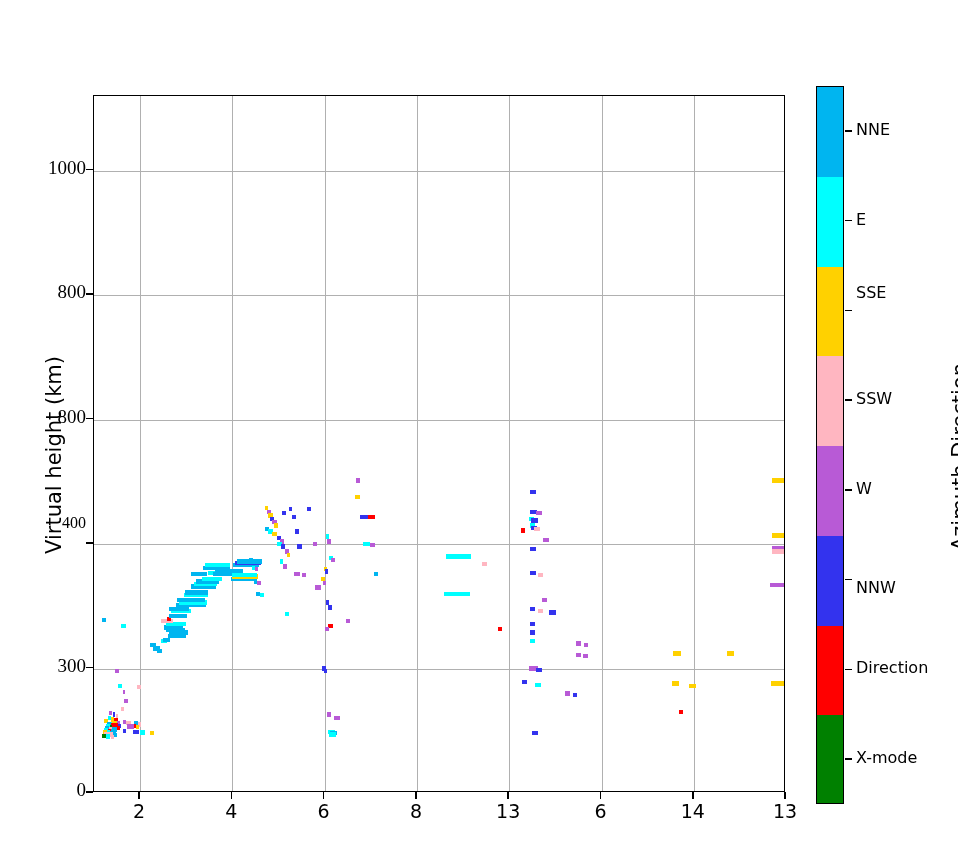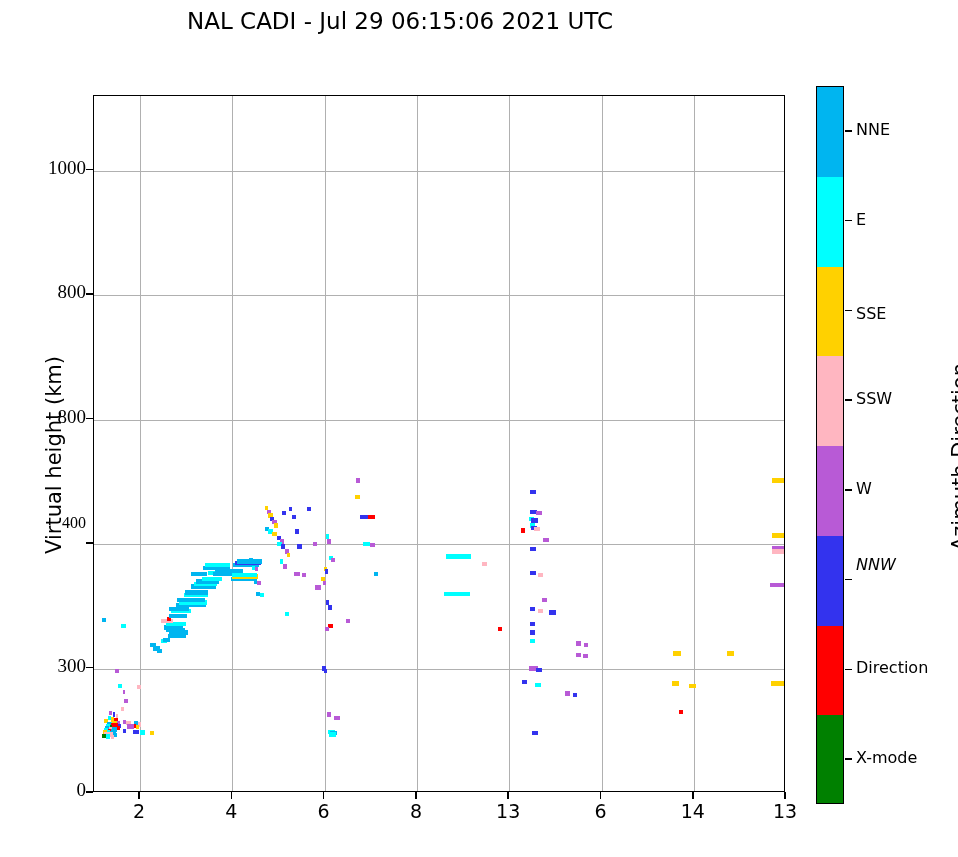--- a/index.html
+++ b/index.html
@@ -49,21 +49,20 @@
   .cbar-title{
     position:absolute;left:800px;top:445px;width:320px;text-align:center;
     font-size:21px;color:#000;transform:rotate(-90deg);transform-origin:center center;
   }
 </style>
 </head>
 <body>
 
 <div id="root">
 
-  <div class="title">NAL CADI - Jul 29 06:15:06 2021 UTC</div>
 
   <div id="plotbox">
       <div class="gridv" style="left: 46.1px;"></div>
       <div class="gridv" style="left: 138.4px;"></div>
       <div class="gridv" style="left: 230.7px;"></div>
       <div class="gridv" style="left: 322.9px;"></div>
       <div class="gridv" style="left: 415.2px;"></div>
       <div class="gridv" style="left: 507.5px;"></div>
       <div class="gridv" style="left: 599.7px;"></div>
       <div class="gridh" style="top: 572.5px;"></div>
@@ -309,27 +308,27 @@
       <div class="cseg" style="top: 448.75px; height: 90.35px; background: rgb(51, 51, 238);"></div>
       <div class="cseg" style="top: 538.5px; height: 90.35px; background: rgb(255, 0, 0);"></div>
       <div class="cseg" style="top: 628.25px; height: 90.35px; background: rgb(0, 128, 0);"></div>
     </div>
   <div id="cbarlabels">
       <div class="ctick" style="top: 130.175px;"></div>
       <div class="clabel" style="top: 119.875px;">NNE</div>
       <div class="ctick" style="top: 219.925px;"></div>
       <div class="clabel" style="top: 209.625px;">E</div>
       <div class="ctick" style="top: 309.675px;"></div>
-      <div class="clabel" style="top: 304px;">SSE</div>
+      <div class="clabel" style="top: 283px;">SSE</div>
       <div class="ctick" style="top: 399.425px;"></div>
       <div class="clabel" style="top: 389.125px;">SSW</div>
       <div class="ctick" style="top: 489.175px;"></div>
       <div class="clabel" style="top: 478.875px;">W</div>
       <div class="ctick" style="top: 578.925px;"></div>
-      <div class="clabel" style="top: 555px; font-style: italic;">NNW</div>
+      <div class="clabel" style="top: 578px;">NNW</div>
       <div class="ctick" style="top: 668.675px;"></div>
       <div class="clabel" style="top: 658.375px;">Direction</div>
       <div class="ctick" style="top: 758.425px;"></div>
       <div class="clabel" style="top: 748.125px;">X-mode</div>
     </div>
   <div class="cbar-title">Azimuth Direction</div>
 
 </div>
 
 </body></html>

